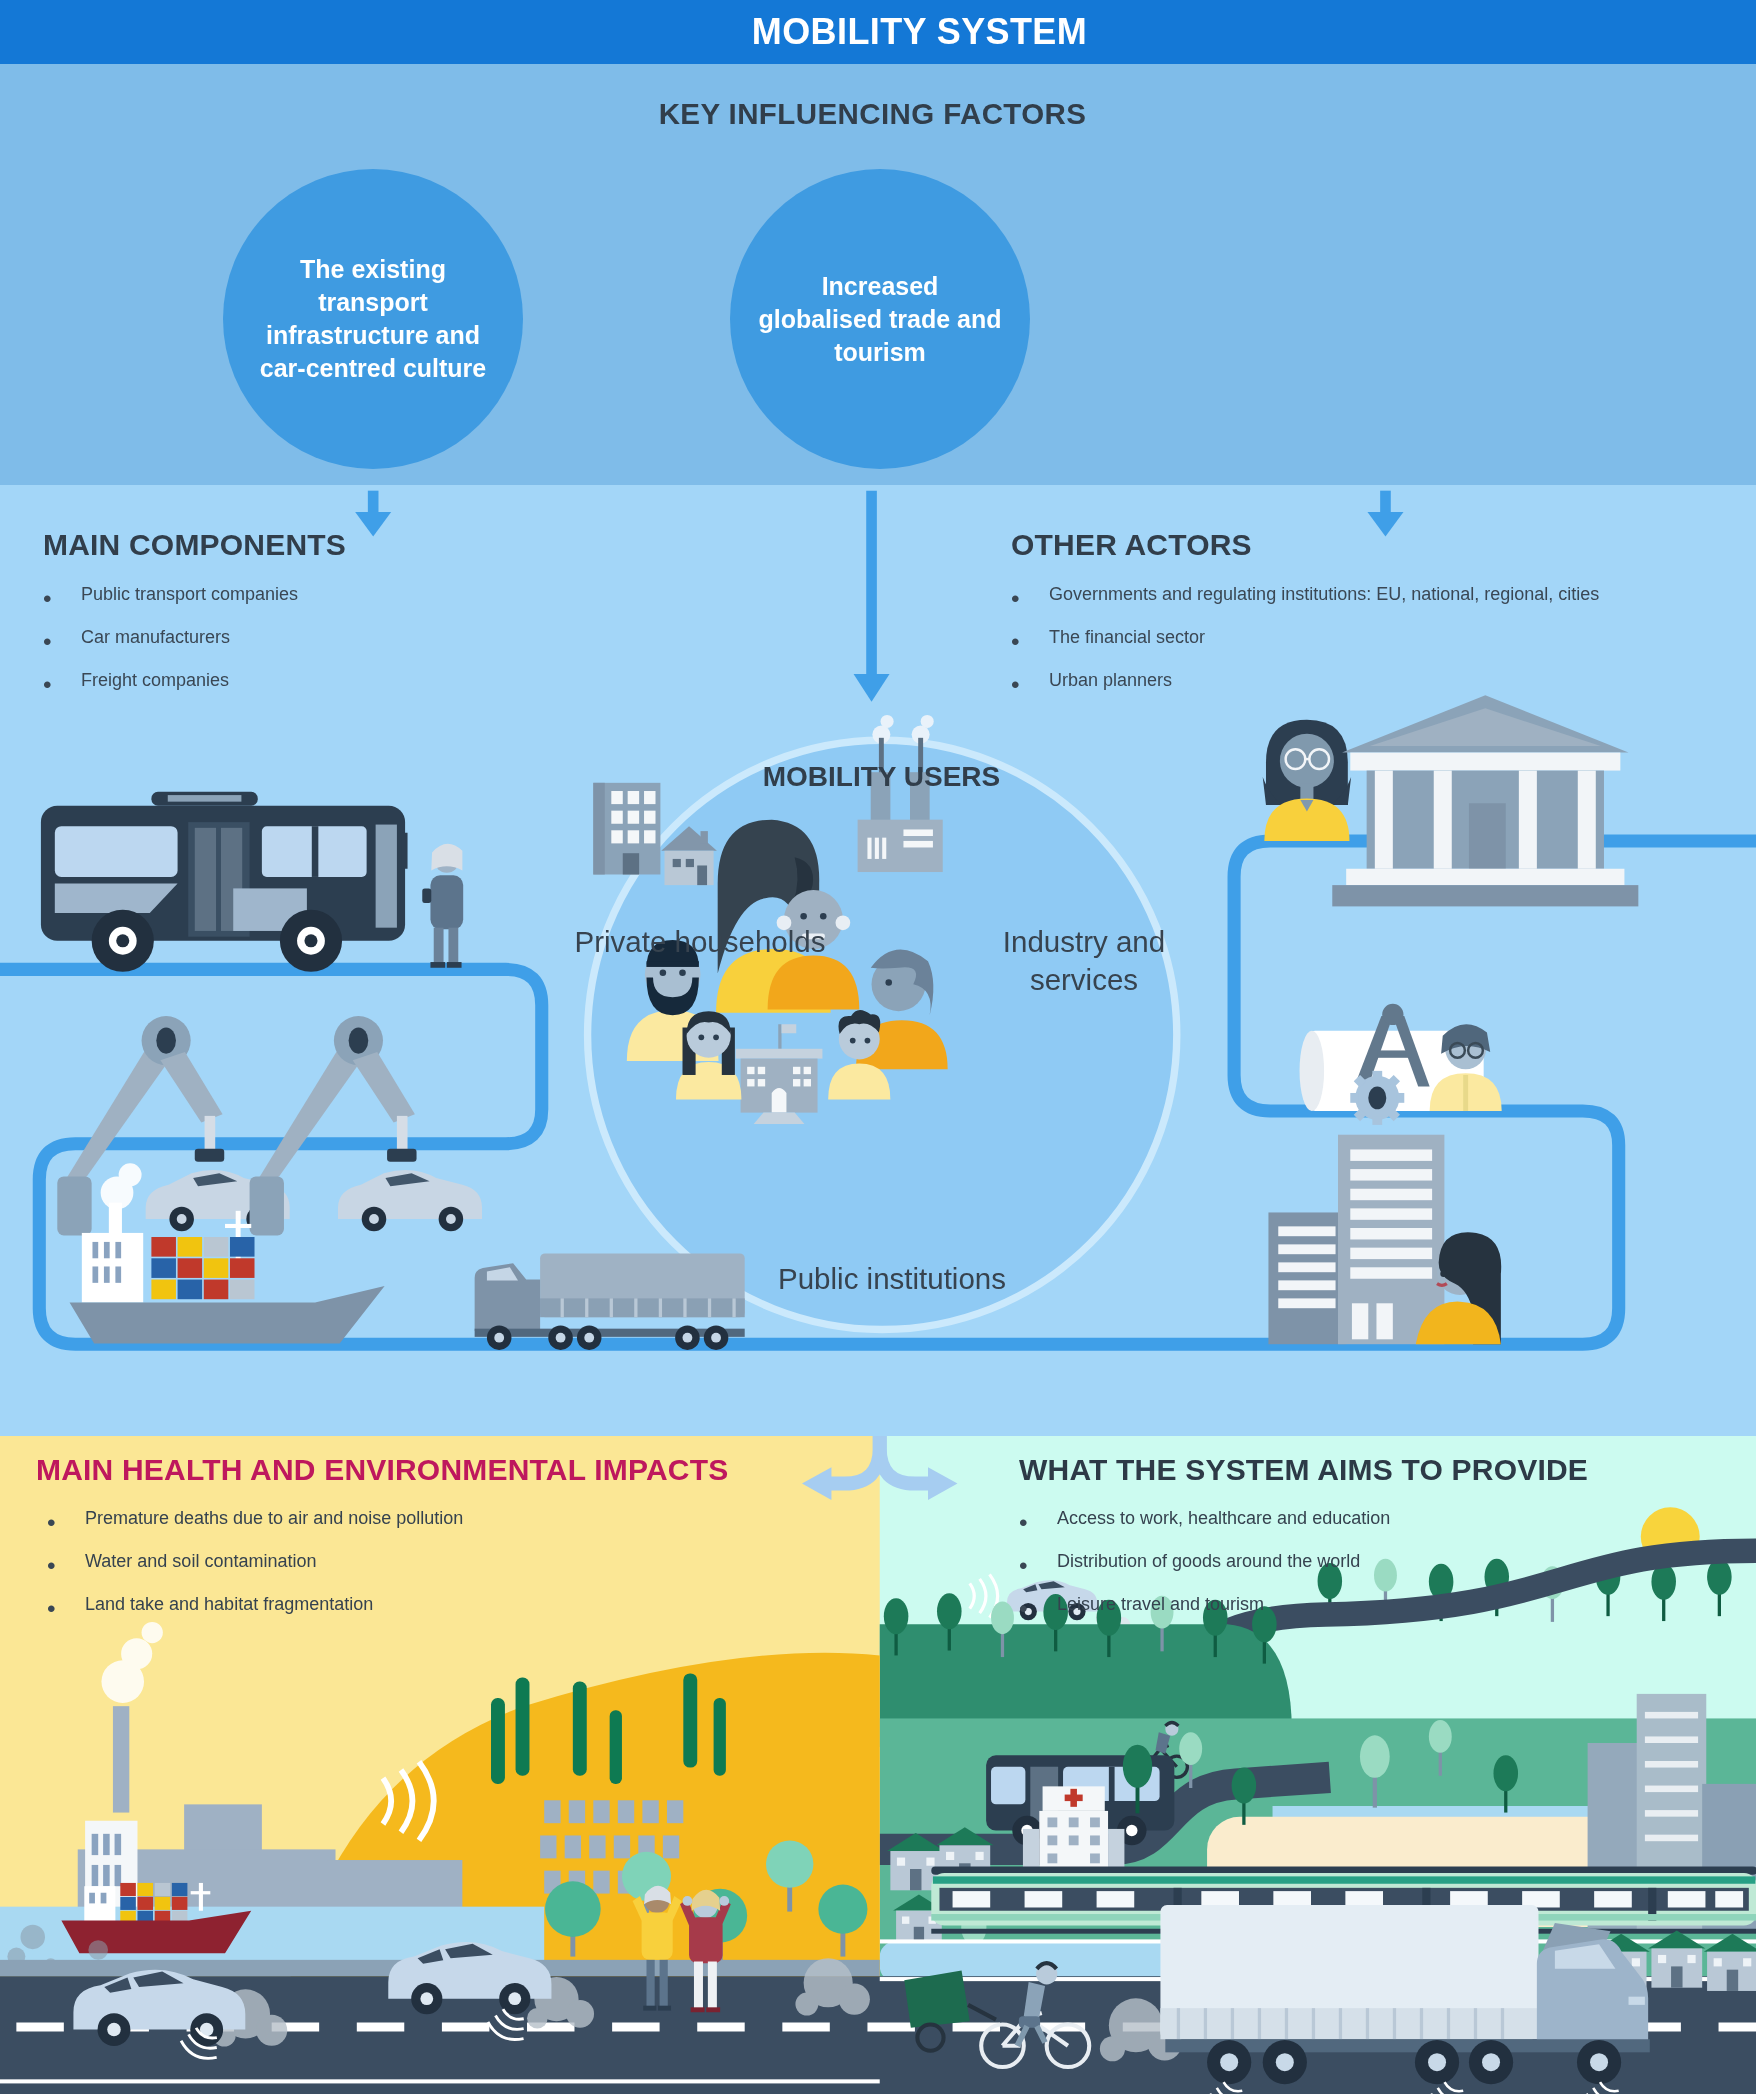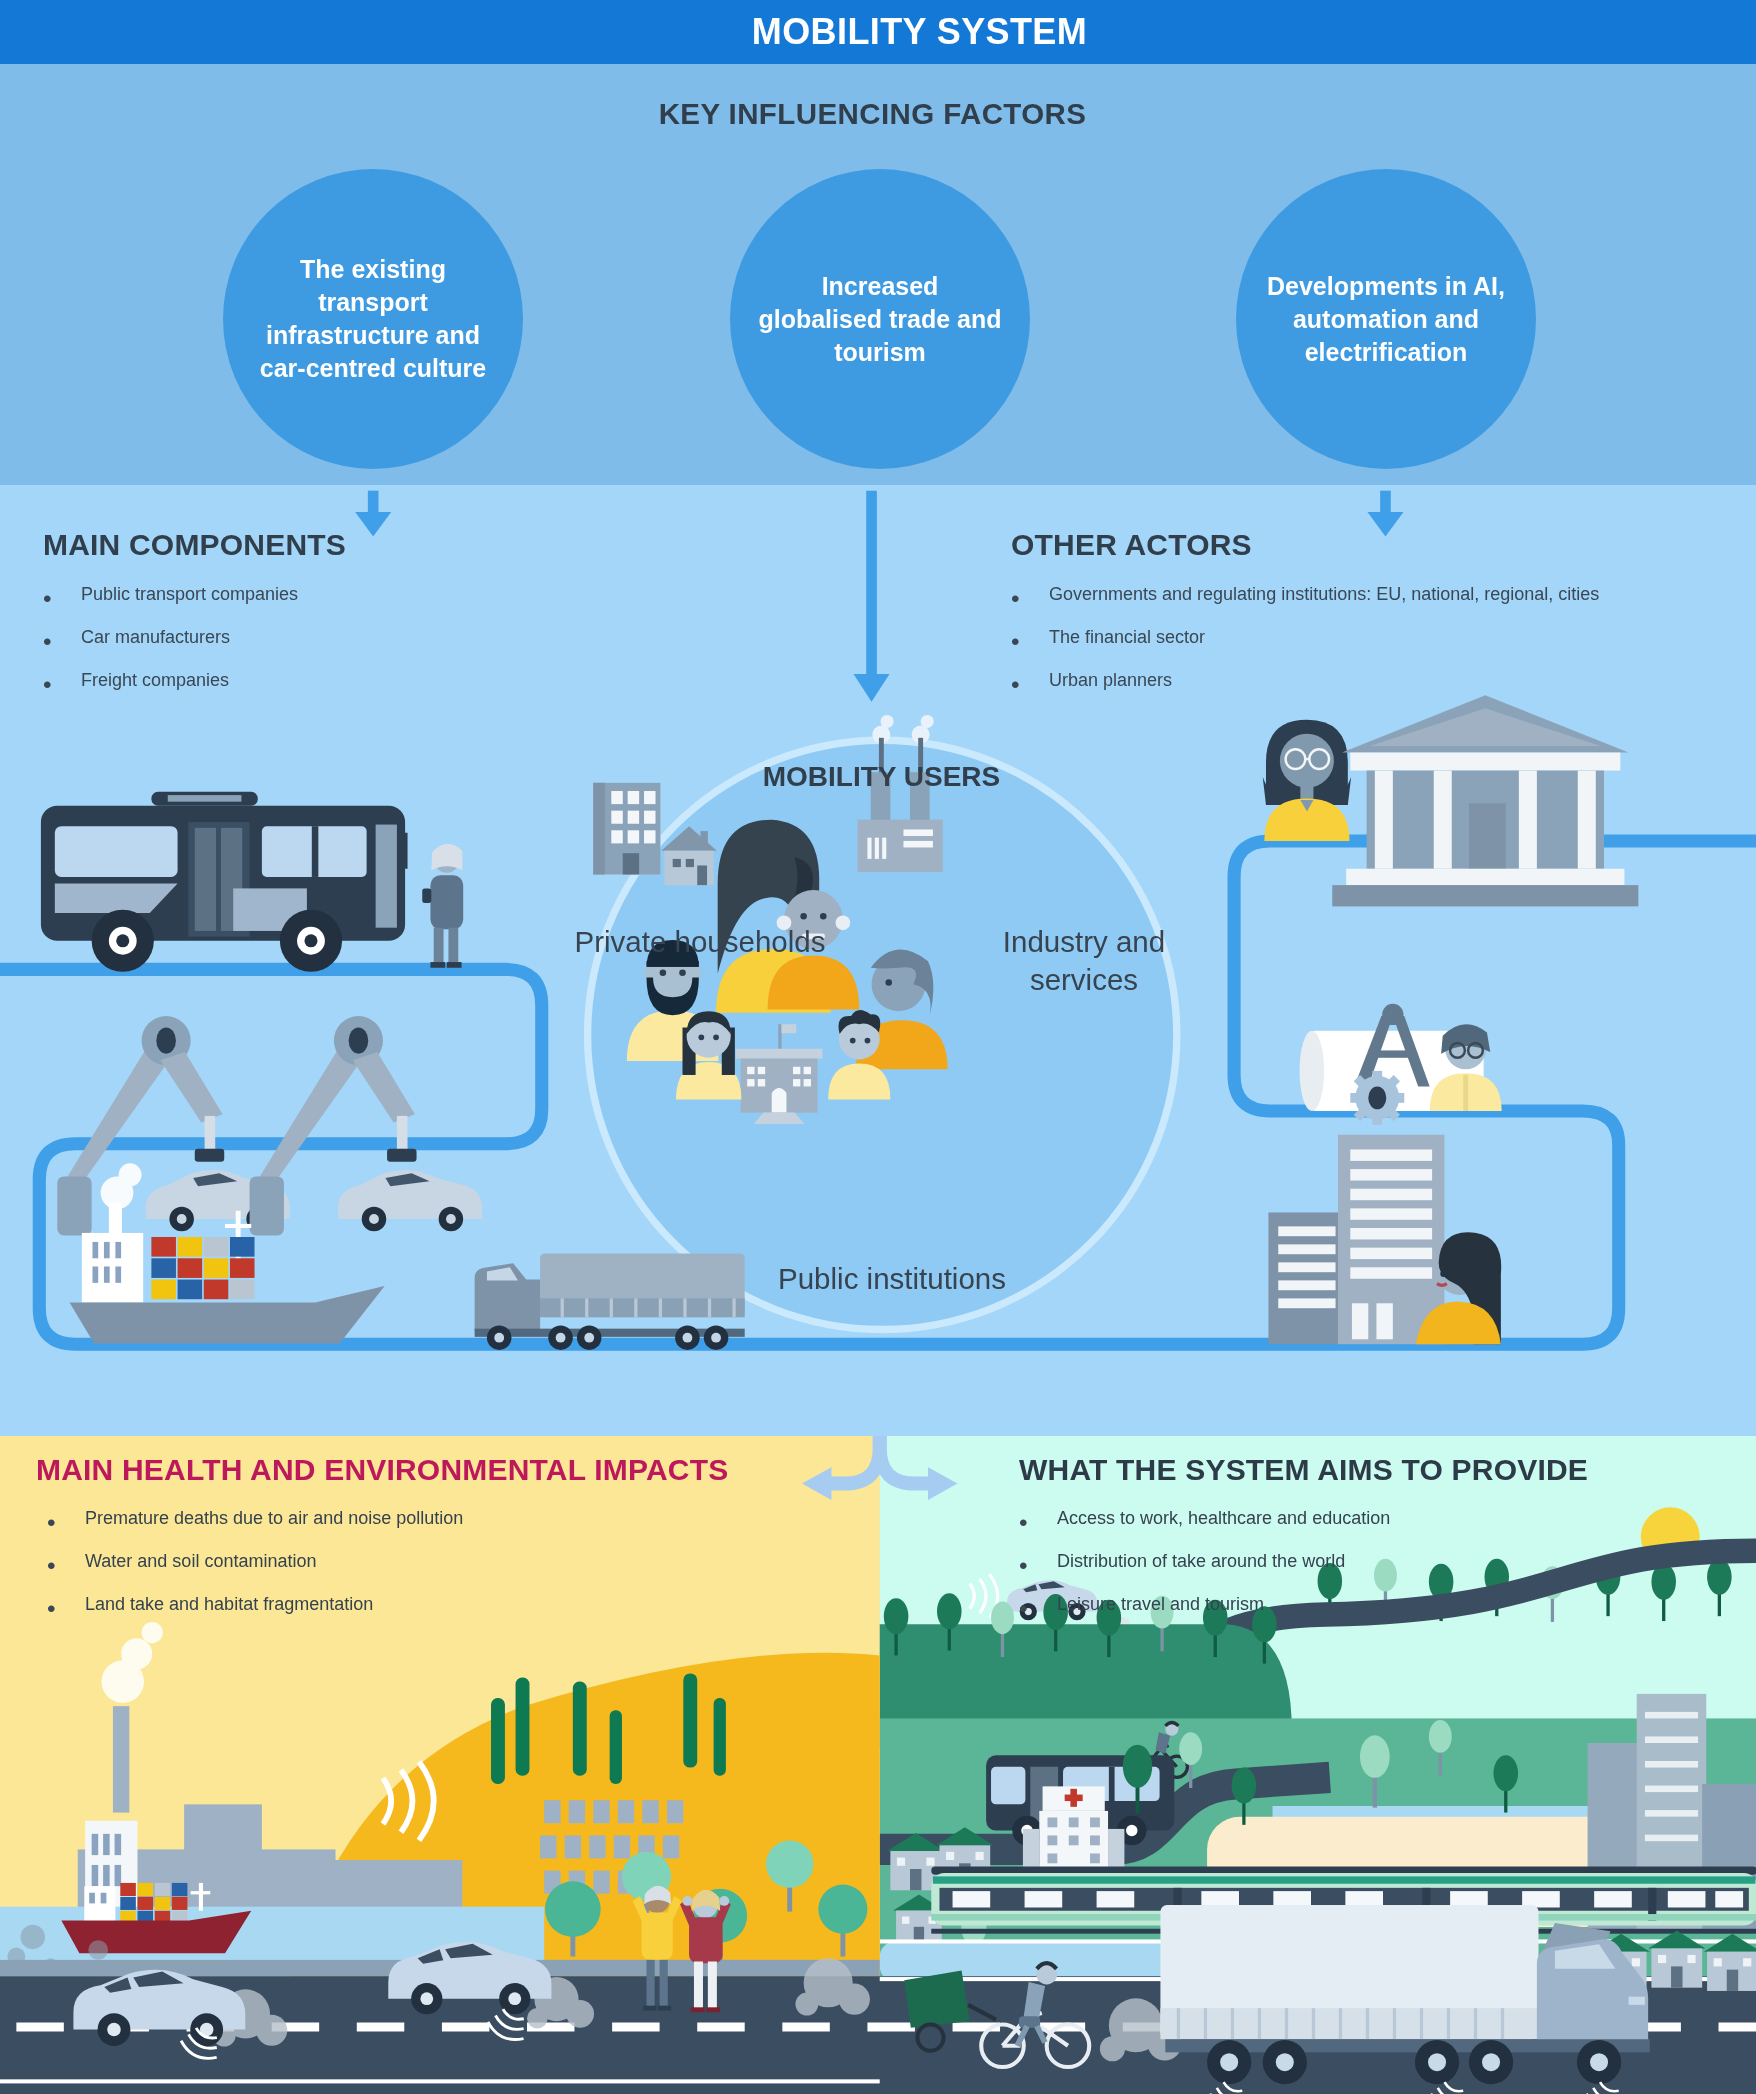--- a/index.html
+++ b/index.html
@@ -56,23 +56,20 @@
   </div>
 
   <div class="abs" id="factors-band"></div>
   <div class="abs" id="factors-heading">KEY INFLUENCING FACTORS</div>
   <div class="abs factor-circle" id="fc1">
     <div class="inner">The existing transport infrastructure and car-centred culture</div>
   </div>
   <div class="abs factor-circle" id="fc2">
     <div class="inner">Increased globalised trade and tourism</div>
   </div>
-  <div class="abs factor-circle" id="fc3">
-    <div class="inner">Developments in AI, automation and electrification</div>
-  </div>
 
   <svg class="abs" id="mid-art" width="1757" height="952" viewBox="0 0 2147 1163">
     <defs>
       <g id="robot">
         <polygon points="4,212 36,198 148,40 122,20" fill="#9fb1c2"></polygon>
         <rect x="0" y="198" width="42" height="72" rx="8" fill="#8ba3b8"></rect>
         <circle cx="133" cy="32" r="30" fill="#8ba3b8"></circle>
         <ellipse cx="133" cy="32" rx="12" ry="16" fill="#2c3e50"></ellipse>
         <polygon points="126,56 156,46 202,122 176,132" fill="#9fb1c2"></polygon>
         <rect x="180" y="124" width="13" height="44" fill="#d5dde6"></rect>
@@ -462,21 +459,21 @@
       </div>
   </div>
   <div class="abs h2" id="aims-h">WHAT THE SYSTEM AIMS TO PROVIDE</div>
   <div class="abs list" id="aims-l">
     <div class="row">
         <span class="dot">•</span>
         <span class="txt">Access to work, healthcare and education</span>
       </div>
     <div class="row">
         <span class="dot">•</span>
-        <span class="txt">Distribution of take around the world</span>
+        <span class="txt">Distribution of goods around the world</span>
       </div>
     <div class="row">
         <span class="dot">•</span>
         <span class="txt">Leisure travel and tourism</span>
       </div>
   </div>
 
   <svg class="abs" id="land-art" width="1757" height="659" viewBox="0 0 2147 805">
     <defs>
       <g id="noise" fill="none" stroke="#fff" stroke-width="7">

